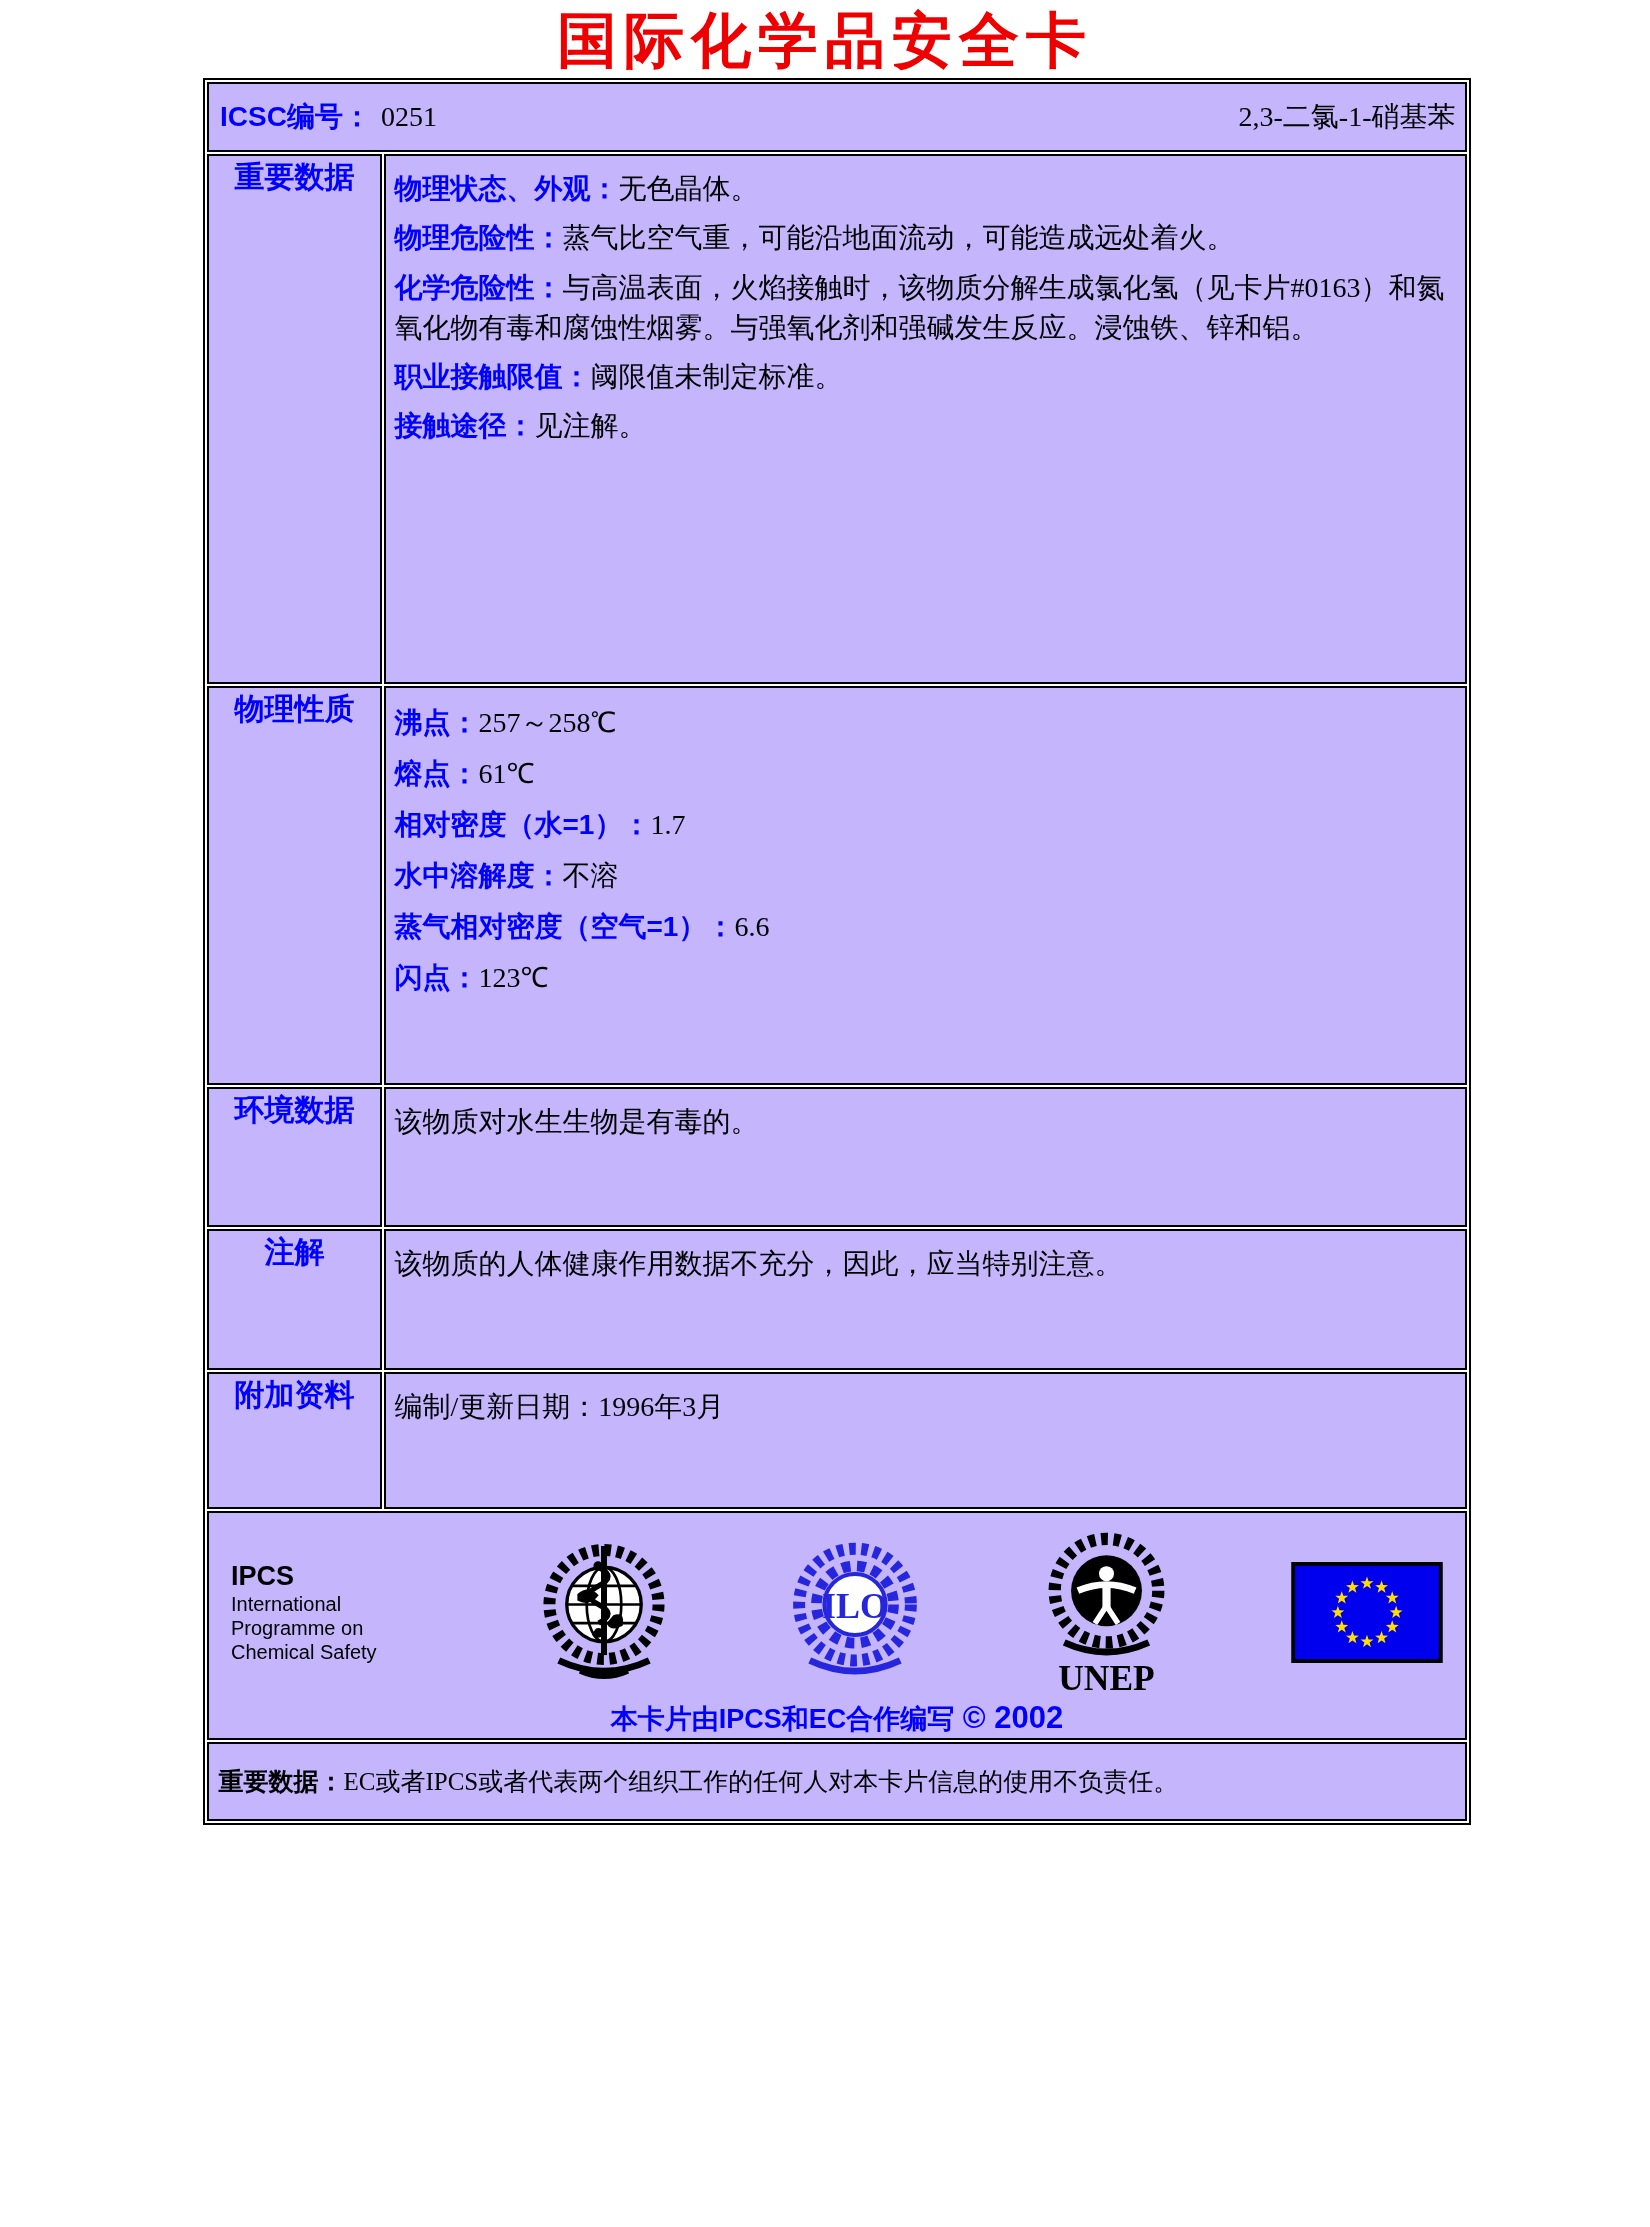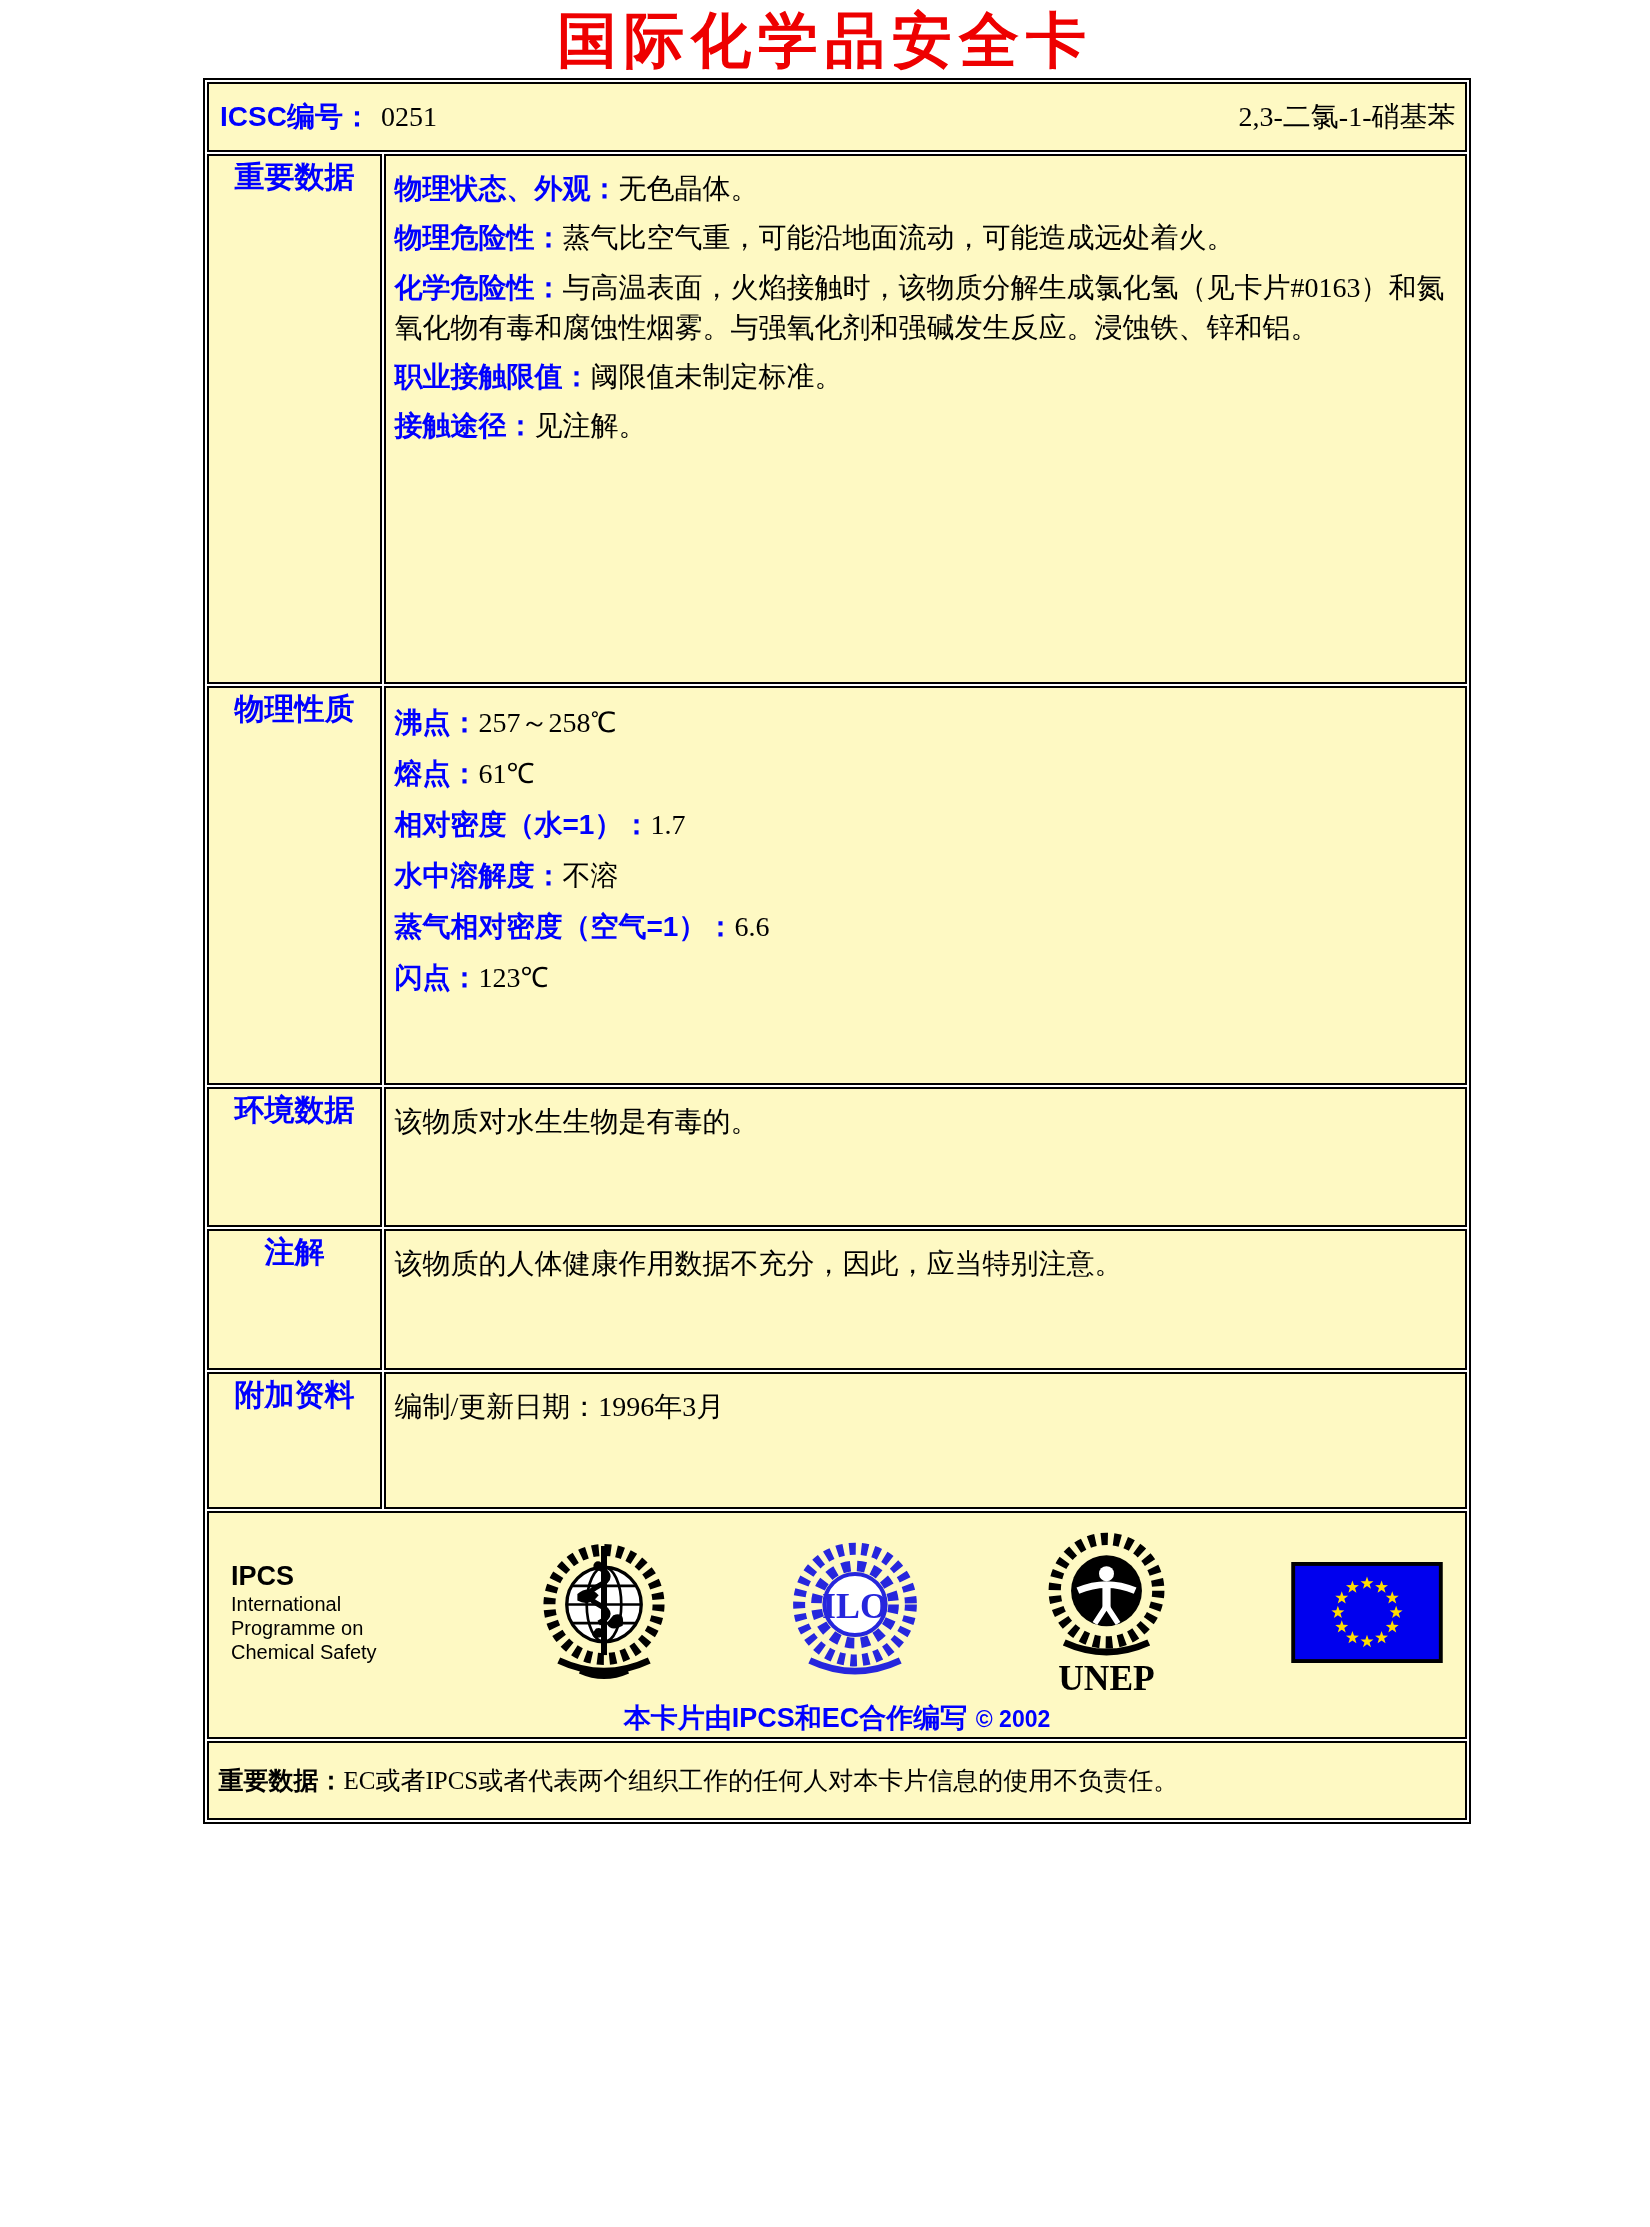--- a/index.html
+++ b/index.html
@@ -30,21 +30,21 @@
     table-layout: fixed;
     border: 2.8px solid #000;
     border-collapse: separate;
     border-spacing: 2.8px;
     background: #fff;
   }
   table.card col.c-label { width: 175px; }
   table.card td {
     border: 2.1px solid #000;
     box-sizing: border-box;
-    background: #fef9c3;
+    background: #c4b5fd;
     vertical-align: top;
     overflow: hidden;
   }
   
   td.h-head      { height: 70px; }
   td.h-important { height: 530px; }
   td.h-physical  { height: 399px; }
   td.h-env       { height: 140px; }
   td.h-notes     { height: 141px; }
   td.h-extra     { height: 137px; }
@@ -135,21 +135,21 @@
   }
   .copyright-line {
     text-align: center;
     margin-top: 2.8px;
     color: #0000ff;
     font-weight: bold;
     font-family: "Liberation Sans", sans-serif;
     font-size: 27px;
   }
   .copyright-year {
-    font-size: 23px;
+    font-size: 31px;
     margin-left: 8.5px;
   }
 
   
   .legal-flex {
     height: 100%;
     display: flex;
     align-items: center;
     padding: 0 8.5px;
     font-size: 25px;

